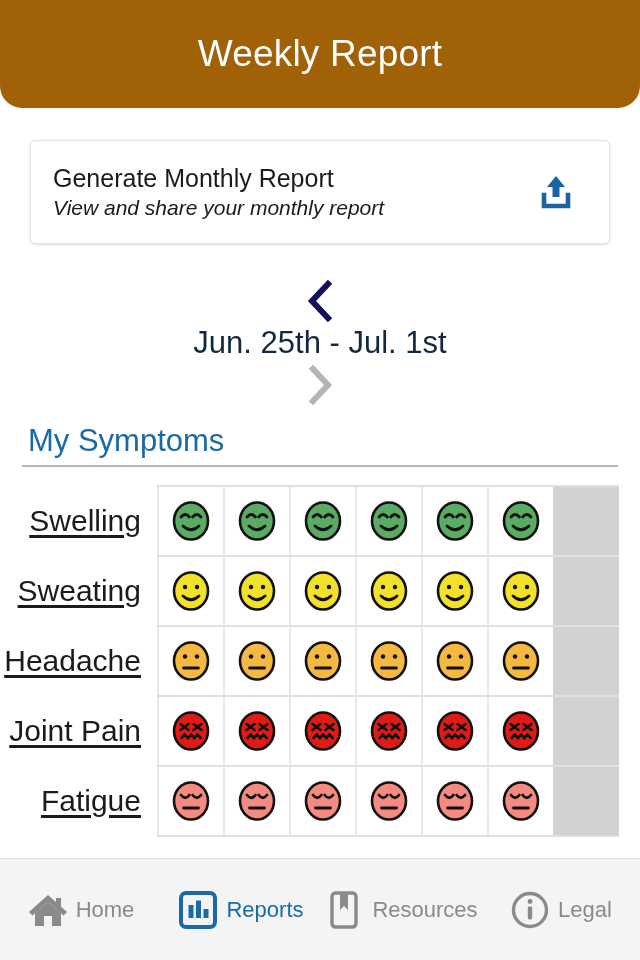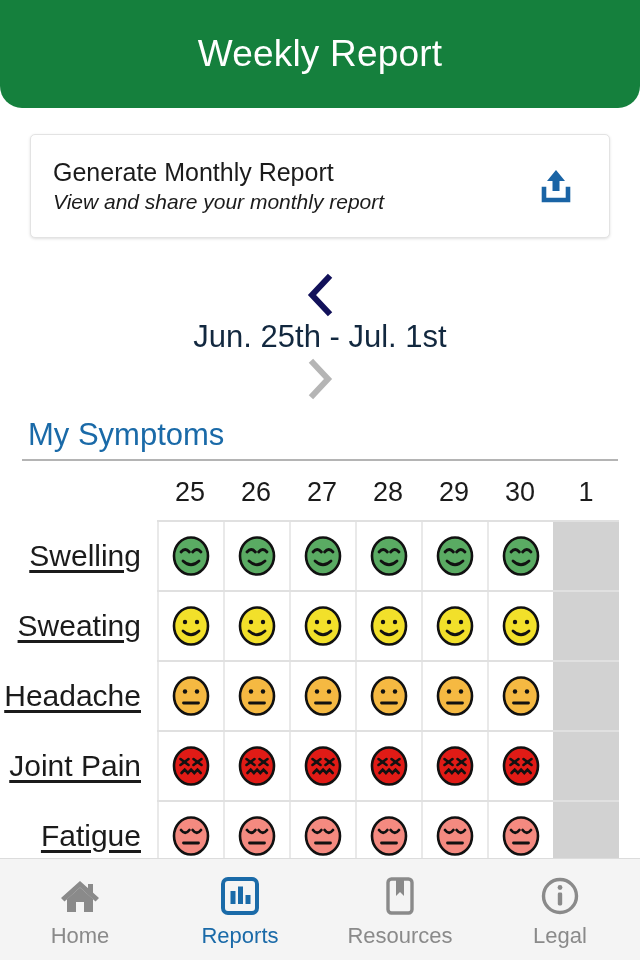--- a/index.html
+++ b/index.html
@@ -7,34 +7,34 @@
   body {
     font-family:"Liberation Sans", sans-serif;
     background:#ffffff;
     overflow:hidden;
     position:relative;
   }
 
   
   .appbar {
     height:108px;
-    background:#15803d;
+    background:#a16207;
     border-bottom-left-radius:22px;
     border-bottom-right-radius:22px;
     display:flex; align-items:center; justify-content:center;
   }
   .appbar-title {
     color:#ffffff;
     font-size:37px;
     font-weight:400;
     letter-spacing:.2px;
   }
 
   
-  .card-wrap { padding:26px 30px 8px 30px; }
+  .card-wrap { padding:26px 30px 8px 30px;margin-top:6px; }
   .gen-card {
     background:#fff;
     border:1px solid #e3e3e3;
     border-radius:5px;
     box-shadow:0 1px 3px rgba(0,0,0,.13);
     padding:20px 22px 20px 22px;
     display:flex; align-items:center; justify-content:space-between;
     min-height:104px;
   }
   .gen-text { display:flex; flex-direction:column; gap:3px; }
@@ -134,21 +134,21 @@
   
   .botnav {
     position:absolute; left:0; right:0; bottom:0;
     height:102px;
     background:#f4f4f4;
     border-top:1px solid #dcdcdc;
     display:flex;
   }
   .navitem {
     flex:1 1 0;
-    display:flex; flex-direction:column; align-items:center; justify-content:center;
+    display:flex; flex-direction:row; align-items:center; justify-content:center;
     gap:6px;
   }
   .navicon { height:46px; display:flex; align-items:center; justify-content:center; }
   .navlabel { font-size:22px; color:#8a8a8a; line-height:1; }
   .navitem.active .navlabel { color:#1a6aa8; }
 </style>
 </head>
 <body>
 
 <div class="appbar">
@@ -185,29 +185,20 @@
     </svg>
   </div>
 </div>
 
 <div class="section">
   <div class="section-title">My Symptoms</div>
   <div class="section-rule"></div>
 </div>
 
 <div class="grid-area">
-  <div class="grid-head" id="grid-head">
-      <div class="dayhead">25</div>
-      <div class="dayhead">26</div>
-      <div class="dayhead">27</div>
-      <div class="dayhead">28</div>
-      <div class="dayhead">29</div>
-      <div class="dayhead">30</div>
-      <div class="dayhead">1</div>
-    </div>
   <div class="grid-body" id="grid-body">
       <div class="grow">
         <div class="rowlabel">
           <span>Swelling</span>
         </div>
         <div class="gcell">
           <svg width="44" height="46" viewBox="0 0 44 46" class="face">
             <ellipse cx="22" cy="23" rx="17" ry="18.5" fill="#5aab63" stroke="#111" stroke-width="2.6"></ellipse>
             <path d="M12 19 q4.2 -5 8.4 0" fill="none" stroke="#111" stroke-width="2.8" stroke-linecap="round"></path>
             <path d="M23.6 19 q4.2 -5 8.4 0" fill="none" stroke="#111" stroke-width="2.8" stroke-linecap="round"></path>

